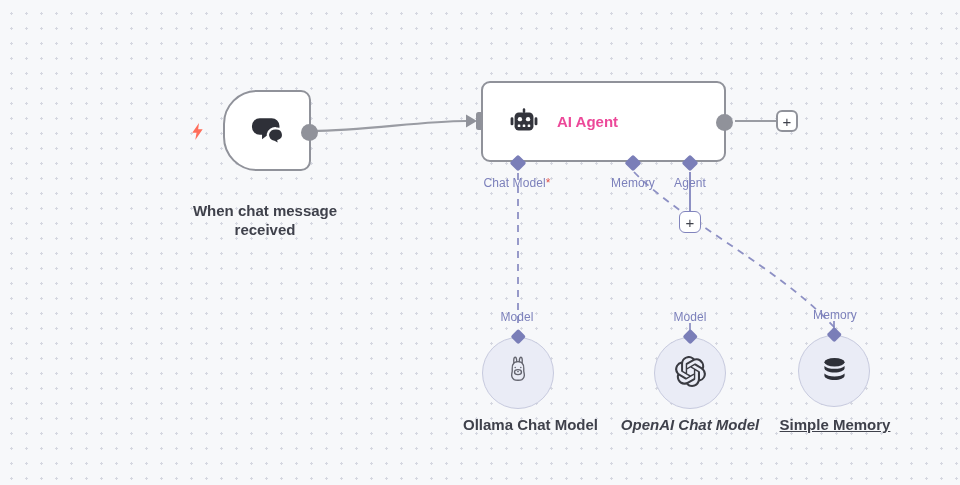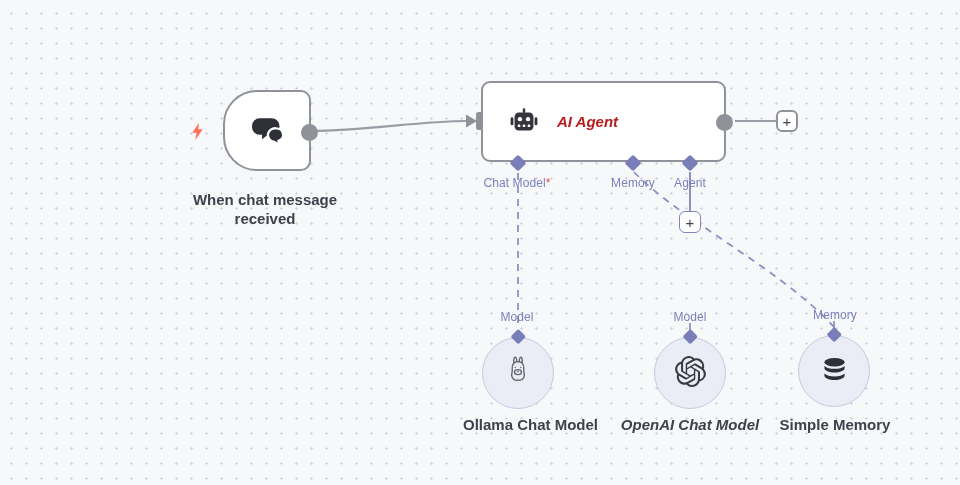--- a/index.html
+++ b/index.html
@@ -21,21 +21,21 @@
   .diamond.small{width:10.5px;height:10.5px;}
   .port-label{position:absolute;font-size:12px;color:#7c80bb;text-align:center;z-index:2;letter-spacing:.1px;}
   .req{color:#e0514a;}
   .node-label{position:absolute;font-size:15px;font-weight:700;color:#3f414b;text-align:center;z-index:2;line-height:1.25;}
   .plus-btn{position:absolute;width:22px;height:22px;background:#ffffff;border-radius:6px;z-index:3;
     display:flex;align-items:center;justify-content:center;font-size:15px;color:#3f414b;line-height:1;box-sizing:border-box;cursor:pointer;}
   .plus-gray{border:2px solid #90929a;}
   .plus-purple{border:1.8px solid #8184bd;}
   .circle-node{position:absolute;width:72px;height:72px;border-radius:50%;background:#eaecf6;border:1.5px solid #c7cade;z-index:2;
     display:flex;align-items:center;justify-content:center;box-sizing:border-box;}
-  #agent-title{font-size:15px;font-weight:700;color:#b91c1c;margin-left:16px;font-style:italic;}
+  #agent-title{font-size:15px;font-weight:700;color:#ec4899;margin-left:16px;}
   #agent-icon{margin-left:24px;display:flex;}
   #trigger-icon{position:absolute;left:21px;top:18px;}
   #lightning{position:absolute;left:190px;top:122px;z-index:2;}
 </style>
 </head>
 <body>
 
 <svg id="wires" width="960" height="485" viewBox="0 0 960 485">
 
   <path d="M311 131 C 365 131 420 121 466 121" fill="none" stroke="#9a9ca3" stroke-width="2.2"></path>
@@ -61,21 +61,21 @@
 
 <div id="trigger-node" class="node">
   <div id="trigger-icon">
     <svg width="44" height="44" viewBox="0 0 48 48">
       <path fill="#2e3038" d="M15 9 h13 a8.5 8.5 0 0 1 8.5 8.5 v1 a8.5 8.5 0 0 1 -8.5 8.5 h-4 l-6.5 5 v-5 h-2.5 a8.5 8.5 0 0 1 -8.5 -8.5 v-1 A8.5 8.5 0 0 1 15 9 z"></path>
       <path fill="#2e3038" stroke="#ffffff" stroke-width="2.6" d="M33 20 a7.5 7 0 0 1 2.5 13.6 l0.8 4.4 -5.6 -3.2 a7.5 7 0 1 1 2.3 -14.8 z"></path>
     </svg>
   </div>
   <div class="port-circle" style="right:-9px;top:32px;"></div>
 </div>
-<div class="node-label" style="left:175px;top:191px;width:180px;">When chat message received</div>
+<div class="node-label" style="left:175px;top:202px;width:180px;">When chat message received</div>
 
 <div class="input-bar" style="left:476px;top:112px;"></div>
 <div id="agent-node" class="node">
   <div id="agent-icon">
     <svg width="34" height="34" viewBox="0 0 36 36">
       <rect x="16.7" y="3.5" width="2.6" height="5" rx="1.3" fill="#33343c"></rect>
       <rect x="3.8" y="13" width="3" height="8.5" rx="1.5" fill="#33343c"></rect>
       <rect x="29.2" y="13" width="3" height="8.5" rx="1.5" fill="#33343c"></rect>
       <rect x="8" y="8" width="20" height="19" rx="4.5" fill="#33343c"></rect>
       <circle cx="13.7" cy="15" r="2.3" fill="#ffffff"></circle>
@@ -138,13 +138,13 @@
 <div class="diamond small" style="left:828.5px;top:328.5px;"></div>
 <div class="circle-node" style="left:798px;top:335px;">
   <span>
     <svg width="33" height="33" viewBox="0 0 36 36" fill="#2e3038">
       <ellipse cx="18" cy="10" rx="11" ry="4.6"></ellipse>
       <path d="M7 14.2 c2.2 2.1 6.2 3.1 11 3.1 s8.8 -1 11 -3.1 v2.4 c0 2.5 -4.9 4.6 -11 4.6 s-11 -2.1 -11 -4.6 z"></path>
       <path d="M7 22.4 c2.2 2.1 6.2 3.1 11 3.1 s8.8 -1 11 -3.1 v2.4 c0 2.5 -4.9 4.6 -11 4.6 s-11 -2.1 -11 -4.6 z"></path>
     </svg>
   </span>
 </div>
-<div class="node-label" style="left:765px;top:416px;width:140px;">Simple Memory</div>
+<div class="node-label" style="left:765px;top:416px;width:140px;text-decoration:underline;">Simple Memory</div>
 
 </body></html>

